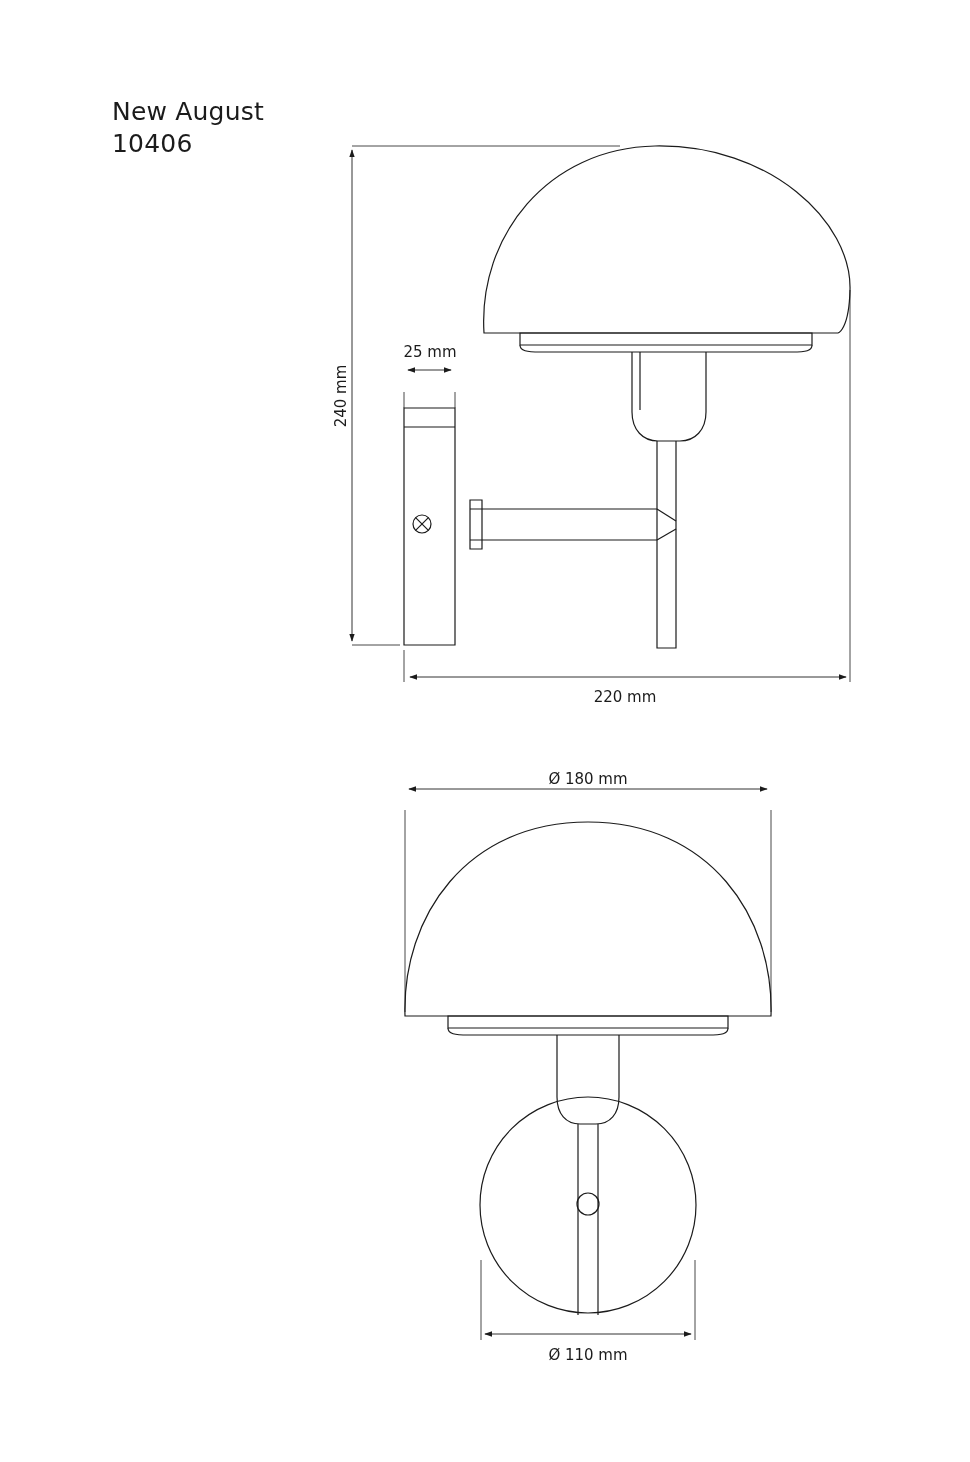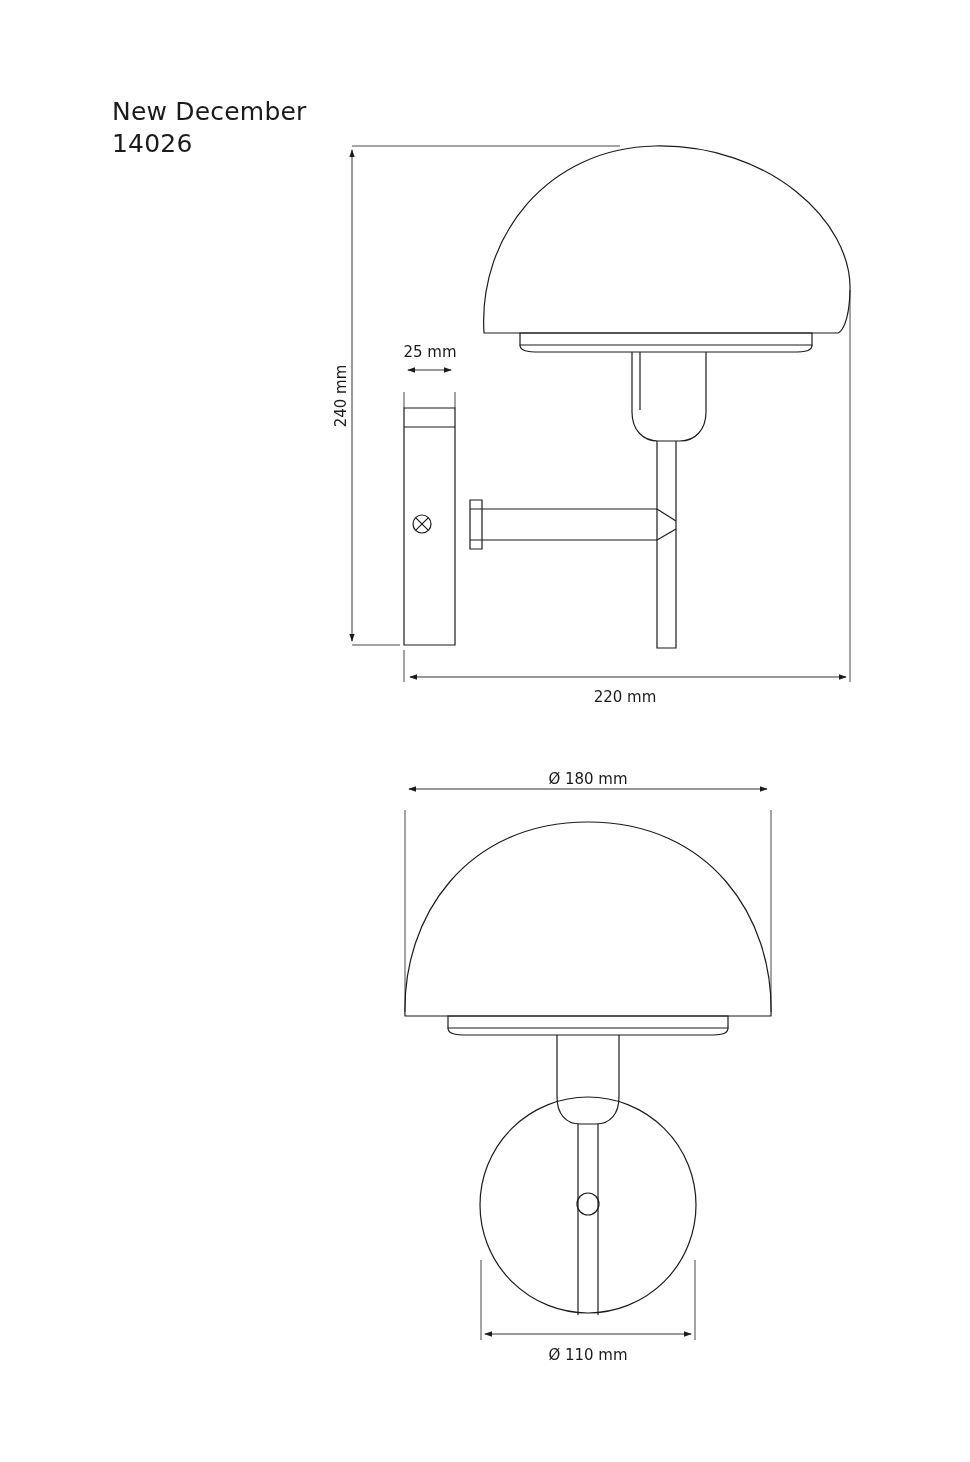--- a/index.html
+++ b/index.html
@@ -44,22 +44,22 @@
     font-size: 15px;
     fill: #1b1b1b;
   }
 </style>
 </head>
 <body>
 
 <div class="sheet">
 
   <div class="title-block">
-    <div class="line">New December</div>
-    <div class="line">14026</div>
+    <div class="line">New August</div>
+    <div class="line">10406</div>
   </div>
 
   <svg class="drawing" viewBox="0 0 970 1462">
     <defs>
       <marker id="arrHead" viewBox="0 0 10 10" refX="9" refY="5" markerWidth="9" markerHeight="9" orient="auto-start-reverse">
         <path d="M 0 1.6 L 10 5 L 0 8.4 z" fill="#1b1b1b"></path>
       </marker>
     </defs>
 
     <g stroke="#1b1b1b" fill="none" stroke-width="1.2">

